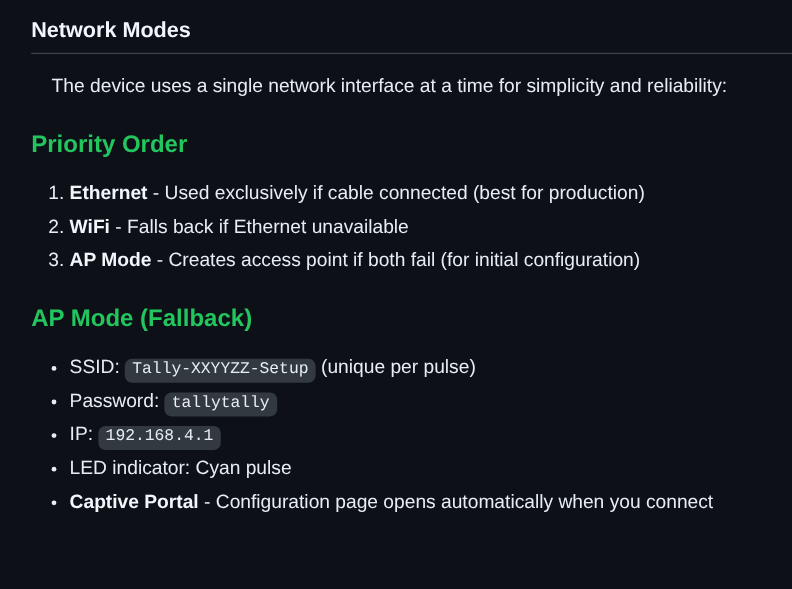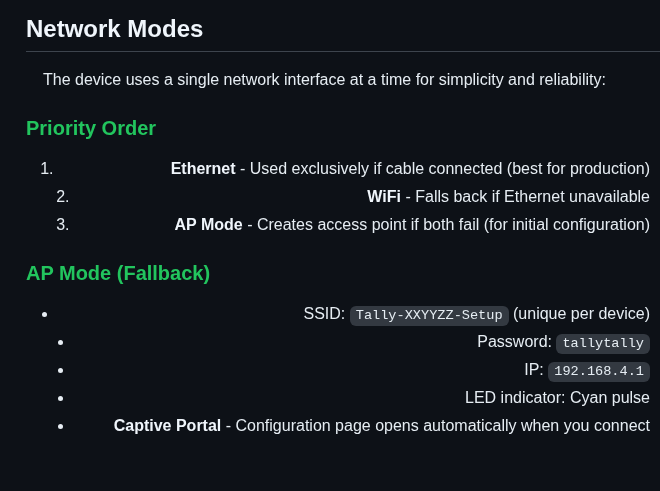--- a/index.html
+++ b/index.html
@@ -15,21 +15,21 @@
     font-family: "Liberation Sans", sans-serif;
     font-size: 16px;
     line-height: 1.5;
     padding: 14px 0 0 26px;
     overflow: hidden;
   }
   .markdown-body {
     width: 100%;
   }
   h2.doc-title {
-    font-size: 24px;
+    font-size: 18px;
     font-weight: 700;
     line-height: 1.25;
     color: #f0f6fc;
     margin: 0 0 16px 0;
     padding-bottom: 7px;
     border-bottom: 1px solid #3d444d;
   }
   h3.section-heading {
     font-size: 20px;
     font-weight: 700;
@@ -37,28 +37,26 @@
     color: #22c55e;
     margin: 24px 0 16px 0;
   }
   p.paragraph {
     margin: 0 0 16px 17px;
     padding-right: 26px;
   }
   ol.doc-list, ul.doc-list {
     margin: 0 0 16px 0;
     padding-left: 32px;
-    text-align: right;
   }
   li.doc-list-item { 
     padding-right: 10px;
   }
   li.doc-list-item + li.doc-list-item {
     margin-top: 4px;
-    margin-left: 16px;
   }
   strong.term {
     font-weight: 700;
     color: #f0f6fc;
   }
   code.inline-code {
     font-family: "Liberation Mono", "DejaVu Sans Mono", monospace;
     font-size: 85%;
     line-height: 1.45;
     background: rgba(110, 118, 129, 0.4);
@@ -81,20 +79,20 @@
   <ol class="doc-list">
     <li class="doc-list-item"><strong class="term">Ethernet</strong><span> - Used exclusively if cable connected (best for production)</span></li>
     <li class="doc-list-item"><strong class="term">WiFi</strong><span> - Falls back if Ethernet unavailable</span></li>
     <li class="doc-list-item"><strong class="term">AP Mode</strong><span> - Creates access point if both fail (for initial configuration)</span></li>
   </ol>
 
   <h3 class="section-heading">AP Mode (Fallback)</h3>
 
 
   <ul class="doc-list">
-    <li class="doc-list-item"><span>SSID: </span><code class="inline-code">Tally-XXYYZZ-Setup</code><span> (unique per device)</span></li>
+    <li class="doc-list-item"><span>SSID: </span><code class="inline-code">Tally-XXYYZZ-Setup</code><span> (unique per pulse)</span></li>
     <li class="doc-list-item"><span>Password: </span><code class="inline-code">tallytally</code></li>
     <li class="doc-list-item"><span>IP: </span><code class="inline-code">192.168.4.1</code></li>
     <li class="doc-list-item"><span>LED indicator: Cyan pulse</span></li>
     <li class="doc-list-item"><strong class="term">Captive Portal</strong><span> - Configuration page opens automatically when you connect</span></li>
   </ul>
 
 </div>
 
 </body></html>

